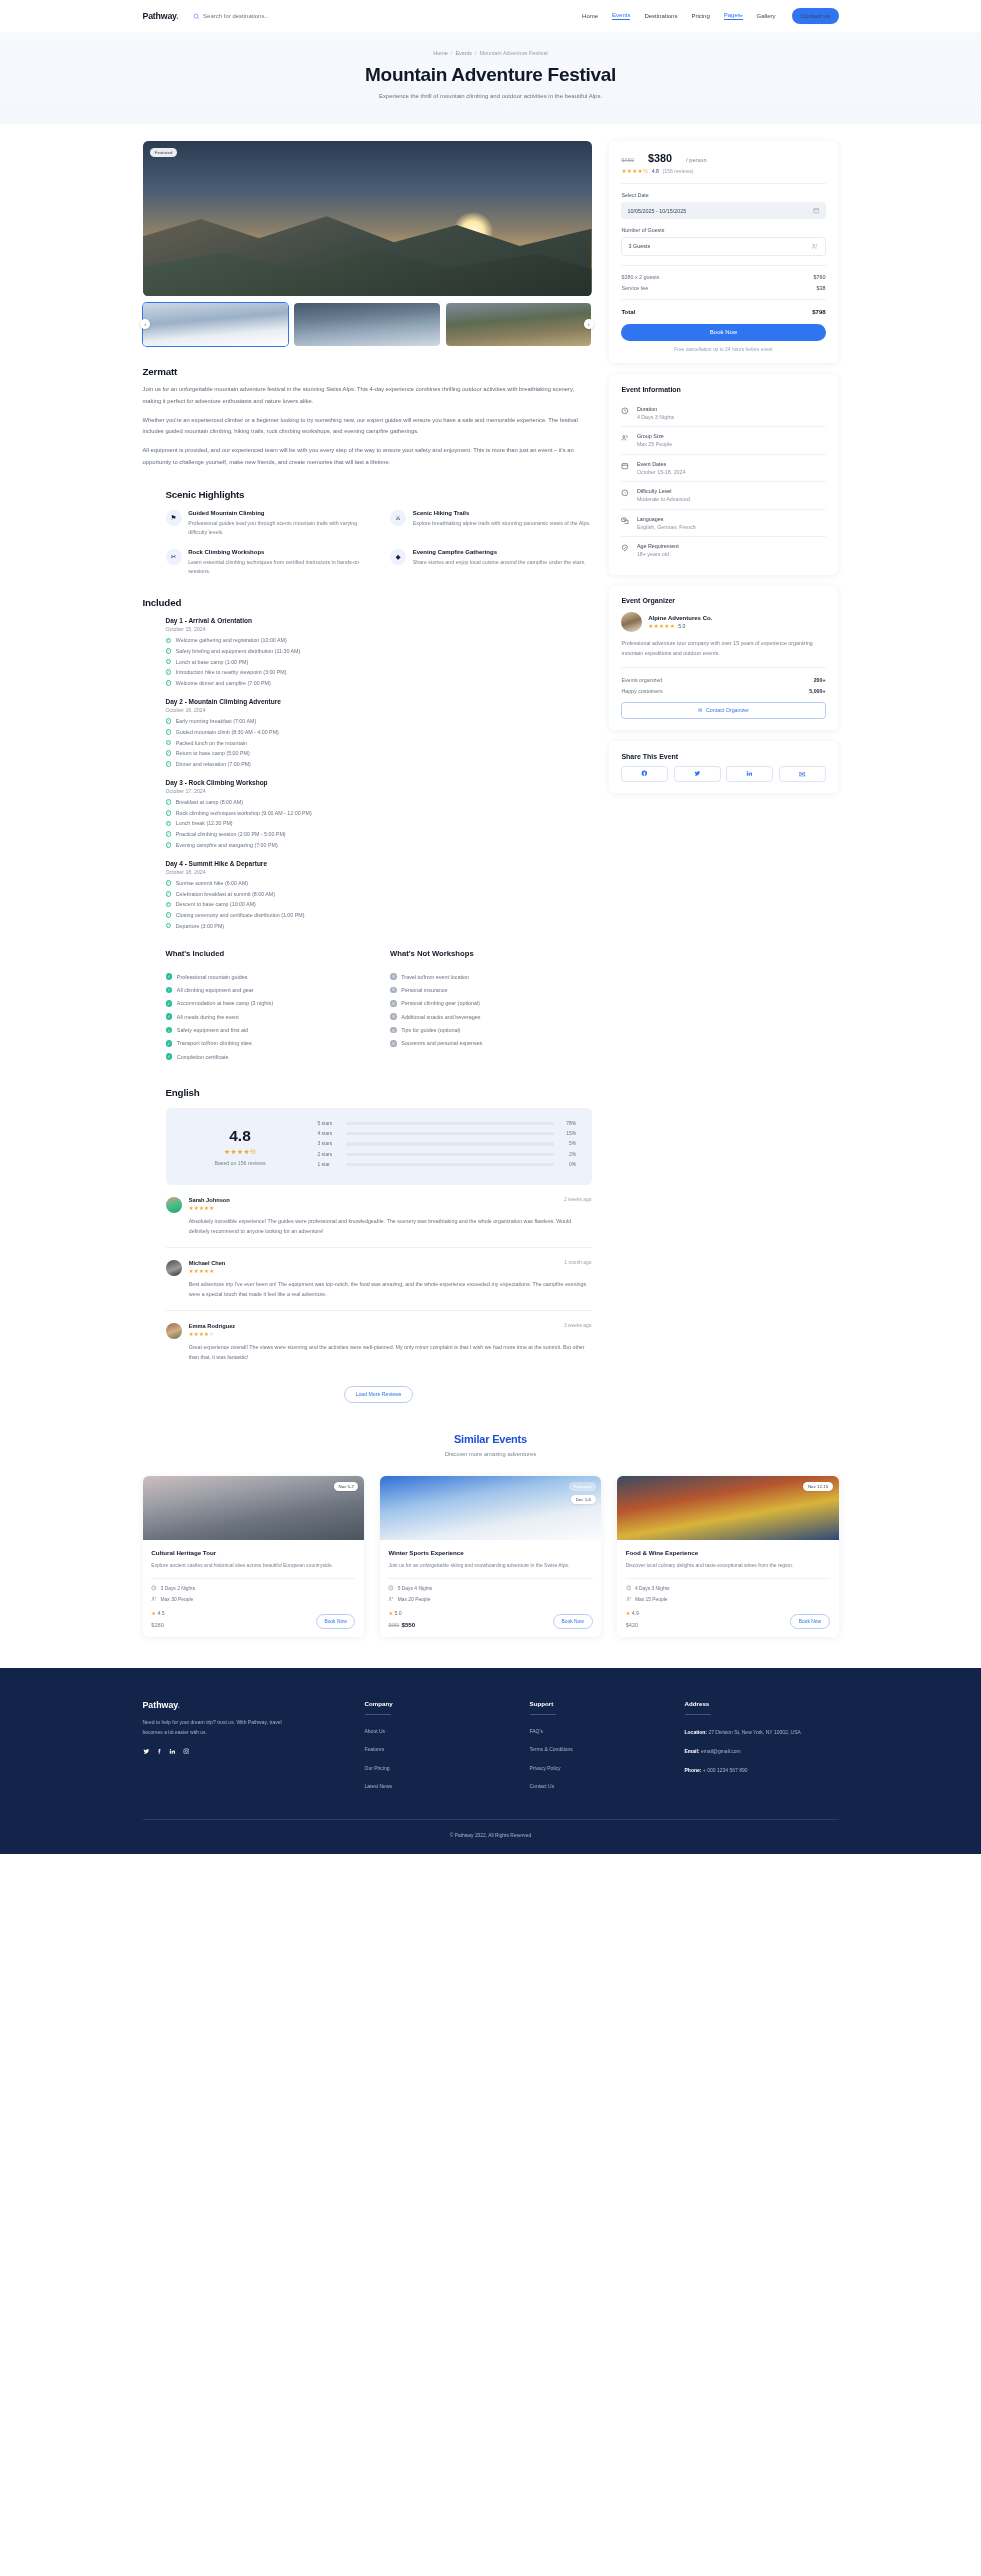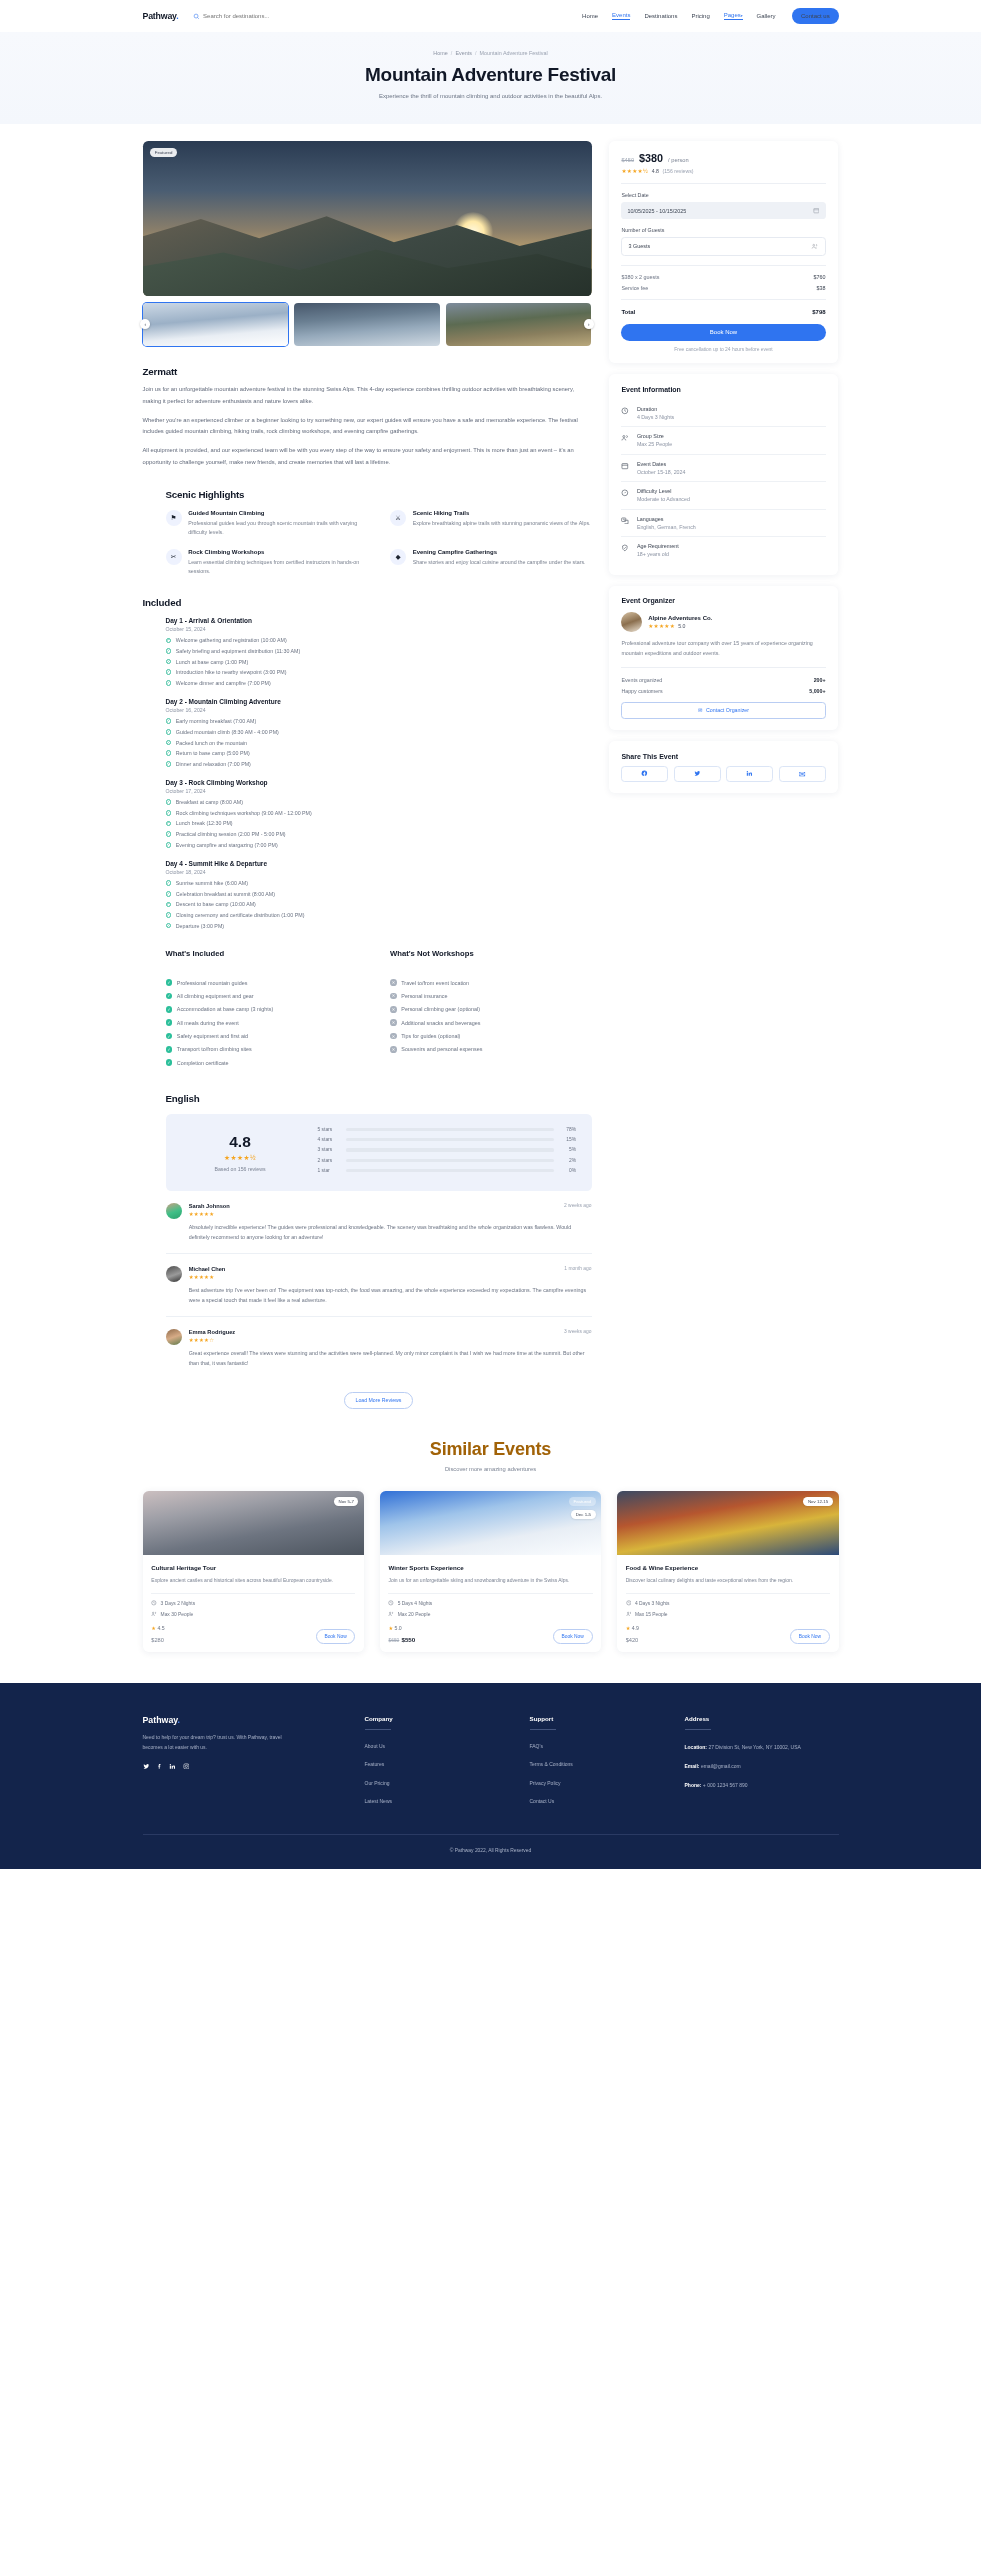--- a/index.html
+++ b/index.html
@@ -80,21 +80,21 @@
   .day-d{font-size:5.2px;color:#8b93a3;margin-top:1.5px;margin-bottom:5.7px;}
   .act{display:flex;gap:4.6px;align-items:center;font-size:5.3px;color:#6a7282;margin-bottom:4.6px;}
   .act .chk{flex:0 0 5.7px;height:5.7px;border-radius:50%;border:0.6px solid #3fbfa0;color:#3fbfa0;font-size:3.6px;display:flex;align-items:center;justify-content:center;}
 
   
   .inc-grid{display:grid;grid-template-columns:1fr 1fr;gap:0 23px;}
   .inc-li{display:flex;gap:4.6px;align-items:center;font-size:5.4px;color:#6a7282;margin-bottom:6.7px;}
   .bdg{flex:0 0 6.7px;height:6.7px;border-radius:50%;display:flex;align-items:center;justify-content:center;font-size:4.1px;color:#fff;}
   .bdg.ok{background:#2bbf9a;}
   .bdg.no{background:#a9b1bd;}
-  .inc-head{font-size:7.7px;font-weight:bold;color:#111827;margin-bottom:21px;}
+  .inc-head{font-size:7.7px;font-weight:bold;color:#111827;margin-bottom:15px;}
 
   
   .loc{display:flex;gap:5.7px;align-items:flex-start;margin-top:9.3px;}
   .loc-t{font-size:6.2px;font-weight:bold;color:#111827;}
   .loc-s{font-size:5.3px;color:#8b93a3;margin-top:3.1px;}
   .map{height:106px;border-radius:5.2px;background:#eef2fb;margin-top:9.3px;}
 
   
   .rev-card{background:#eef2fb;border-radius:5.2px;padding:13.4px 15.5px;margin-top:9.3px;display:flex;align-items:center;gap:18.5px;}
   .rev-score{width:118px;text-align:center;}
@@ -118,21 +118,21 @@
   .rev-top{display:flex;align-items:flex-start;}
   .rev-name{font-size:5.7px;font-weight:bold;color:#111827;}
   .rev-when{margin-left:auto;font-size:4.9px;color:#9aa2b1;}
   .rev-s{color:#f5a623;font-size:5.4px;letter-spacing:0.3px;margin-top:2.1px;}
   .rev-txt{font-size:5.3px;line-height:1.9;color:#6a7282;margin-top:5.2px;}
   .load-wrap{text-align:center;margin-top:12.4px;}
   .btn-load{display:inline-block;border:0.5px solid #b9cdf3;color:#2f74f0;font-size:5.2px;padding:4.6px 10.3px;border-radius:8.8px;}
 
   
   .card{background:#fff;border-radius:5.7px;box-shadow:0 1px 7.2px rgba(25,40,80,.07);padding:11.3px 12.4px;}
-  .price-row{display:flex;align-items:baseline;gap:5px;}
+  .price-row{display:flex;align-items:baseline;gap:14px;}
   .price-old{font-size:5.7px;color:#a4acb9;text-decoration:line-through;}
   .price-new{font-size:10.8px;font-weight:bold;color:#111827;}
   .price-per{font-size:5.7px;color:#7b8393;}
   .rate-row{display:flex;align-items:center;gap:3.6px;margin-top:3.6px;}
   .rate-stars{color:#f5a623;font-size:5.7px;letter-spacing:0.3px;}
   .rate-val{font-size:5.2px;color:#4a5160;}
   .rate-cnt{font-size:5.2px;color:#9aa2b1;}
   .hr{height:0.5px;background:#eceff4;margin:8.8px 0;}
   .fld-lbl{font-size:5.3px;color:#4a5160;margin-bottom:4.1px;}
   .fld{display:flex;align-items:center;border-radius:3.6px;padding:5.2px 6.2px;font-size:5.4px;color:#3d4553;margin-bottom:7.7px;}
@@ -160,21 +160,21 @@
   .org-desc{font-size:5.3px;line-height:1.82;color:#79808f;}
   .org-stat{display:flex;font-size:5.3px;color:#6a7282;margin-top:5.2px;}
   .org-stat .v{margin-left:auto;font-weight:bold;color:#1e2532;}
   .btn-contact-org{display:flex;align-items:center;justify-content:center;gap:3.6px;border:0.5px solid #b9cdf3;color:#2f74f0;font-size:5.3px;padding:4.6px 0;border-radius:3.6px;margin-top:7.7px;}
   .share-h{font-size:7px;font-weight:bold;color:#111827;margin-bottom:6.7px;}
   .share-row{display:flex;gap:5.7px;}
   .share-btn{flex:1;border:0.5px solid #dbe5f6;border-radius:3.6px;height:15.5px;display:flex;align-items:center;justify-content:center;color:#2f74f0;}
 
   
   .similar{background:#fff;padding:30px 0 31px;text-align:center;}
-  .similar h2{font-size:18px;font-weight:bold;color:#a16207;letter-spacing:-0.2px;}
+  .similar h2{font-size:11px;font-weight:bold;color:#1d4ed8;letter-spacing:-0.2px;}
   .similar .sub{font-size:5.8px;color:#7b8393;margin-top:5.7px;}
   .sim-grid{display:grid;grid-template-columns:repeat(3,1fr);gap:15.5px;margin-top:19.6px;text-align:left;}
   .sim-card{background:#fff;border-radius:5.7px;box-shadow:0 1px 7.2px rgba(25,40,80,.08);overflow:hidden;}
   .sim-img{height:64px;position:relative;}
   .sim-img.i1{background:linear-gradient(170deg,#cbbfc0 0%,#9d9ea6 30%,#6d7480 62%,#4c545e 100%);}
   .sim-img.i2{background:linear-gradient(170deg,#2f6fd6 0%,#9fc4ea 35%,#e8eef5 68%,#fbfdff 100%);}
   .sim-img.i3{background:linear-gradient(170deg,#3b4a63 0%,#b6562f 35%,#d8b43b 60%,#2c4a7a 100%);}
   .sim-chip{position:absolute;right:5.7px;top:5.7px;background:#fff;border-radius:5.7px;font-size:4.4px;color:#3d4553;padding:2.1px 4.6px;box-shadow:0 0.5px 2.1px rgba(0,0,0,.12);}
   .sim-feat{position:absolute;right:5.7px;top:5.7px;background:rgba(255,255,255,.35);border-radius:5.7px;font-size:4.4px;color:#fff;padding:2.1px 4.6px;}
   .sim-chip.low{top:19px;}

